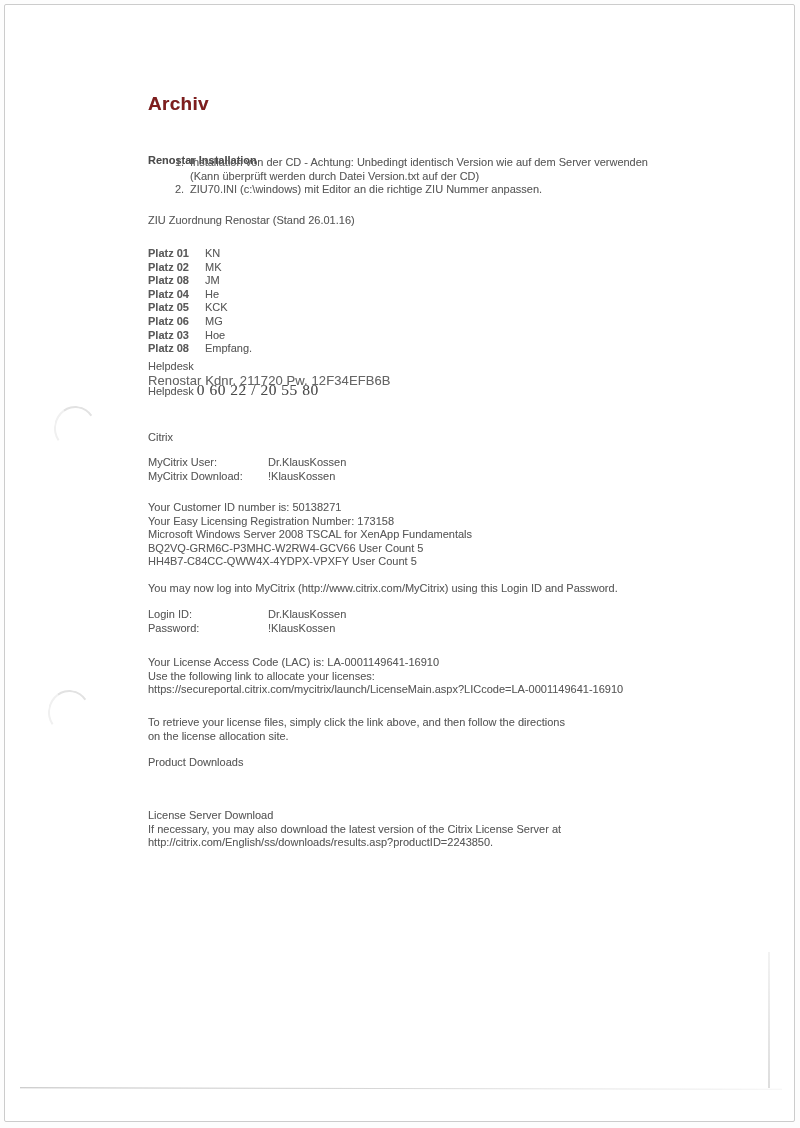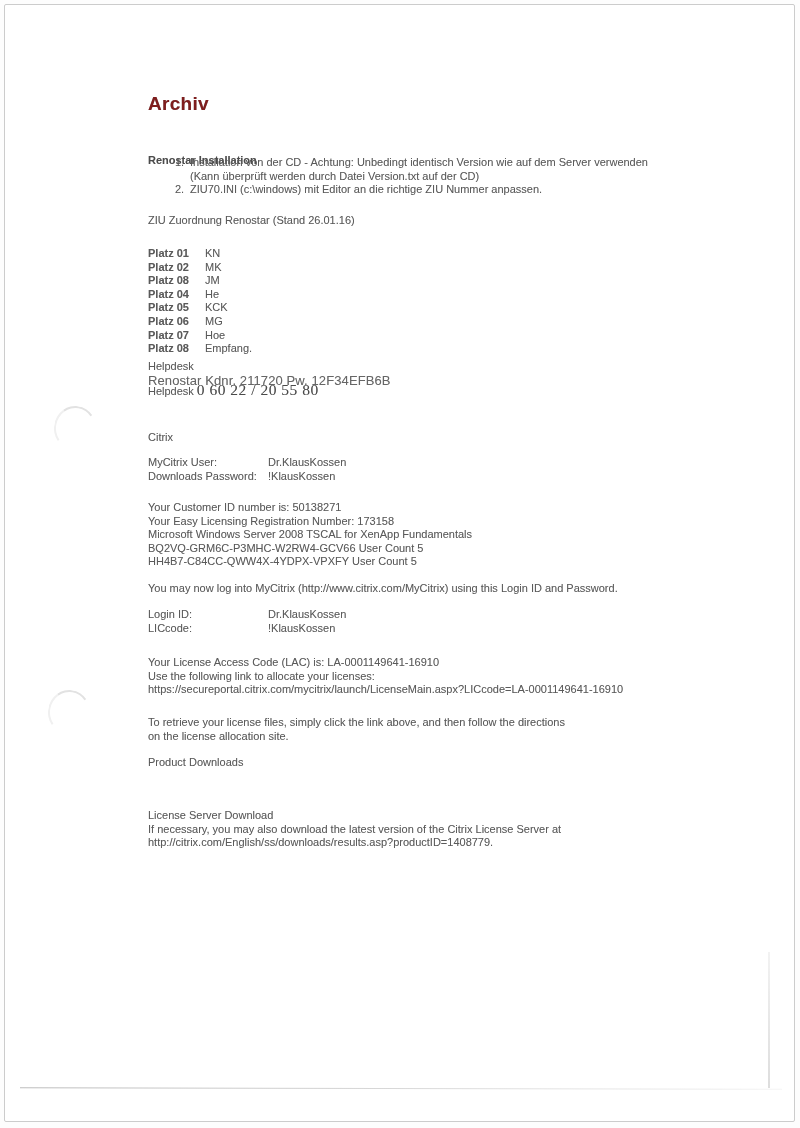--- a/index.html
+++ b/index.html
@@ -98,21 +98,21 @@
     </div>
   <div class="zrow">
       <span class="zlabel">Platz 05</span>
       <span>KCK</span>
     </div>
   <div class="zrow">
       <span class="zlabel">Platz 06</span>
       <span>MG</span>
     </div>
   <div class="zrow">
-      <span class="zlabel">Platz 07</span>
+      <span class="zlabel">Platz 03</span>
       <span>Hoe</span>
     </div>
   <div class="zrow">
       <span class="zlabel">Platz 08</span>
       <span>Empfang.</span>
     </div>
 </div>
 
 <div class="t" style="top:360px">Helpdesk</div>
 <div class="t small" style="top:375px">Renostar Kdnr. 211720 Pw. 12F34EFB6B</div>
@@ -121,52 +121,52 @@
 </div>
 
 <div class="t" style="top:431px">Citrix</div>
 
 <div class="cred-table" style="top:456px">
   <div class="crow">
       <span class="clabel">MyCitrix User:</span>
       <span>Dr.KlausKossen</span>
     </div>
   <div class="crow">
-      <span class="clabel">Downloads Password:</span>
+      <span class="clabel">MyCitrix Download:</span>
       <span>!KlausKossen</span>
     </div>
 </div>
 
 <div class="t pre" style="top:501px">Your Customer ID number is: 50138271
 Your Easy Licensing Registration Number: 173158
 Microsoft Windows Server 2008 TSCAL for XenApp Fundamentals
 BQ2VQ-GRM6C-P3MHC-W2RW4-GCV66 User Count 5
 HH4B7-C84CC-QWW4X-4YDPX-VPXFY User Count 5</div>
 
 <div class="t pre" style="top:582px">You may now log into MyCitrix (http://www.citrix.com/MyCitrix) using this Login ID and Password.</div>
 
 <div class="cred-table" style="top:608px">
   <div class="crow">
       <span class="clabel">Login ID:</span>
       <span>Dr.KlausKossen</span>
     </div>
   <div class="crow">
-      <span class="clabel">LICcode:</span>
+      <span class="clabel">Password:</span>
       <span>!KlausKossen</span>
     </div>
 </div>
 
 <div class="t pre" style="top:656px">Your License Access Code (LAC) is: LA-0001149641-16910
 Use the following link to allocate your licenses:
 https://secureportal.citrix.com/mycitrix/launch/LicenseMain.aspx?LICcode=LA-0001149641-16910</div>
 
 <div class="t pre" style="top:716px">To retrieve your license files, simply click the link above, and then follow the directions
 on the license allocation site.</div>
 
 <div class="block" style="top:756px">
   <div>Product Downloads</div>
 </div>
 
 <div class="block" style="top:809px">
   <div>License Server Download</div>
   <div class="pre">If necessary, you may also download the latest version of the Citrix License Server at
-http://citrix.com/English/ss/downloads/results.asp?productID=1408779.</div>
+http://citrix.com/English/ss/downloads/results.asp?productID=2243850.</div>
 </div>
 
 </body></html>

